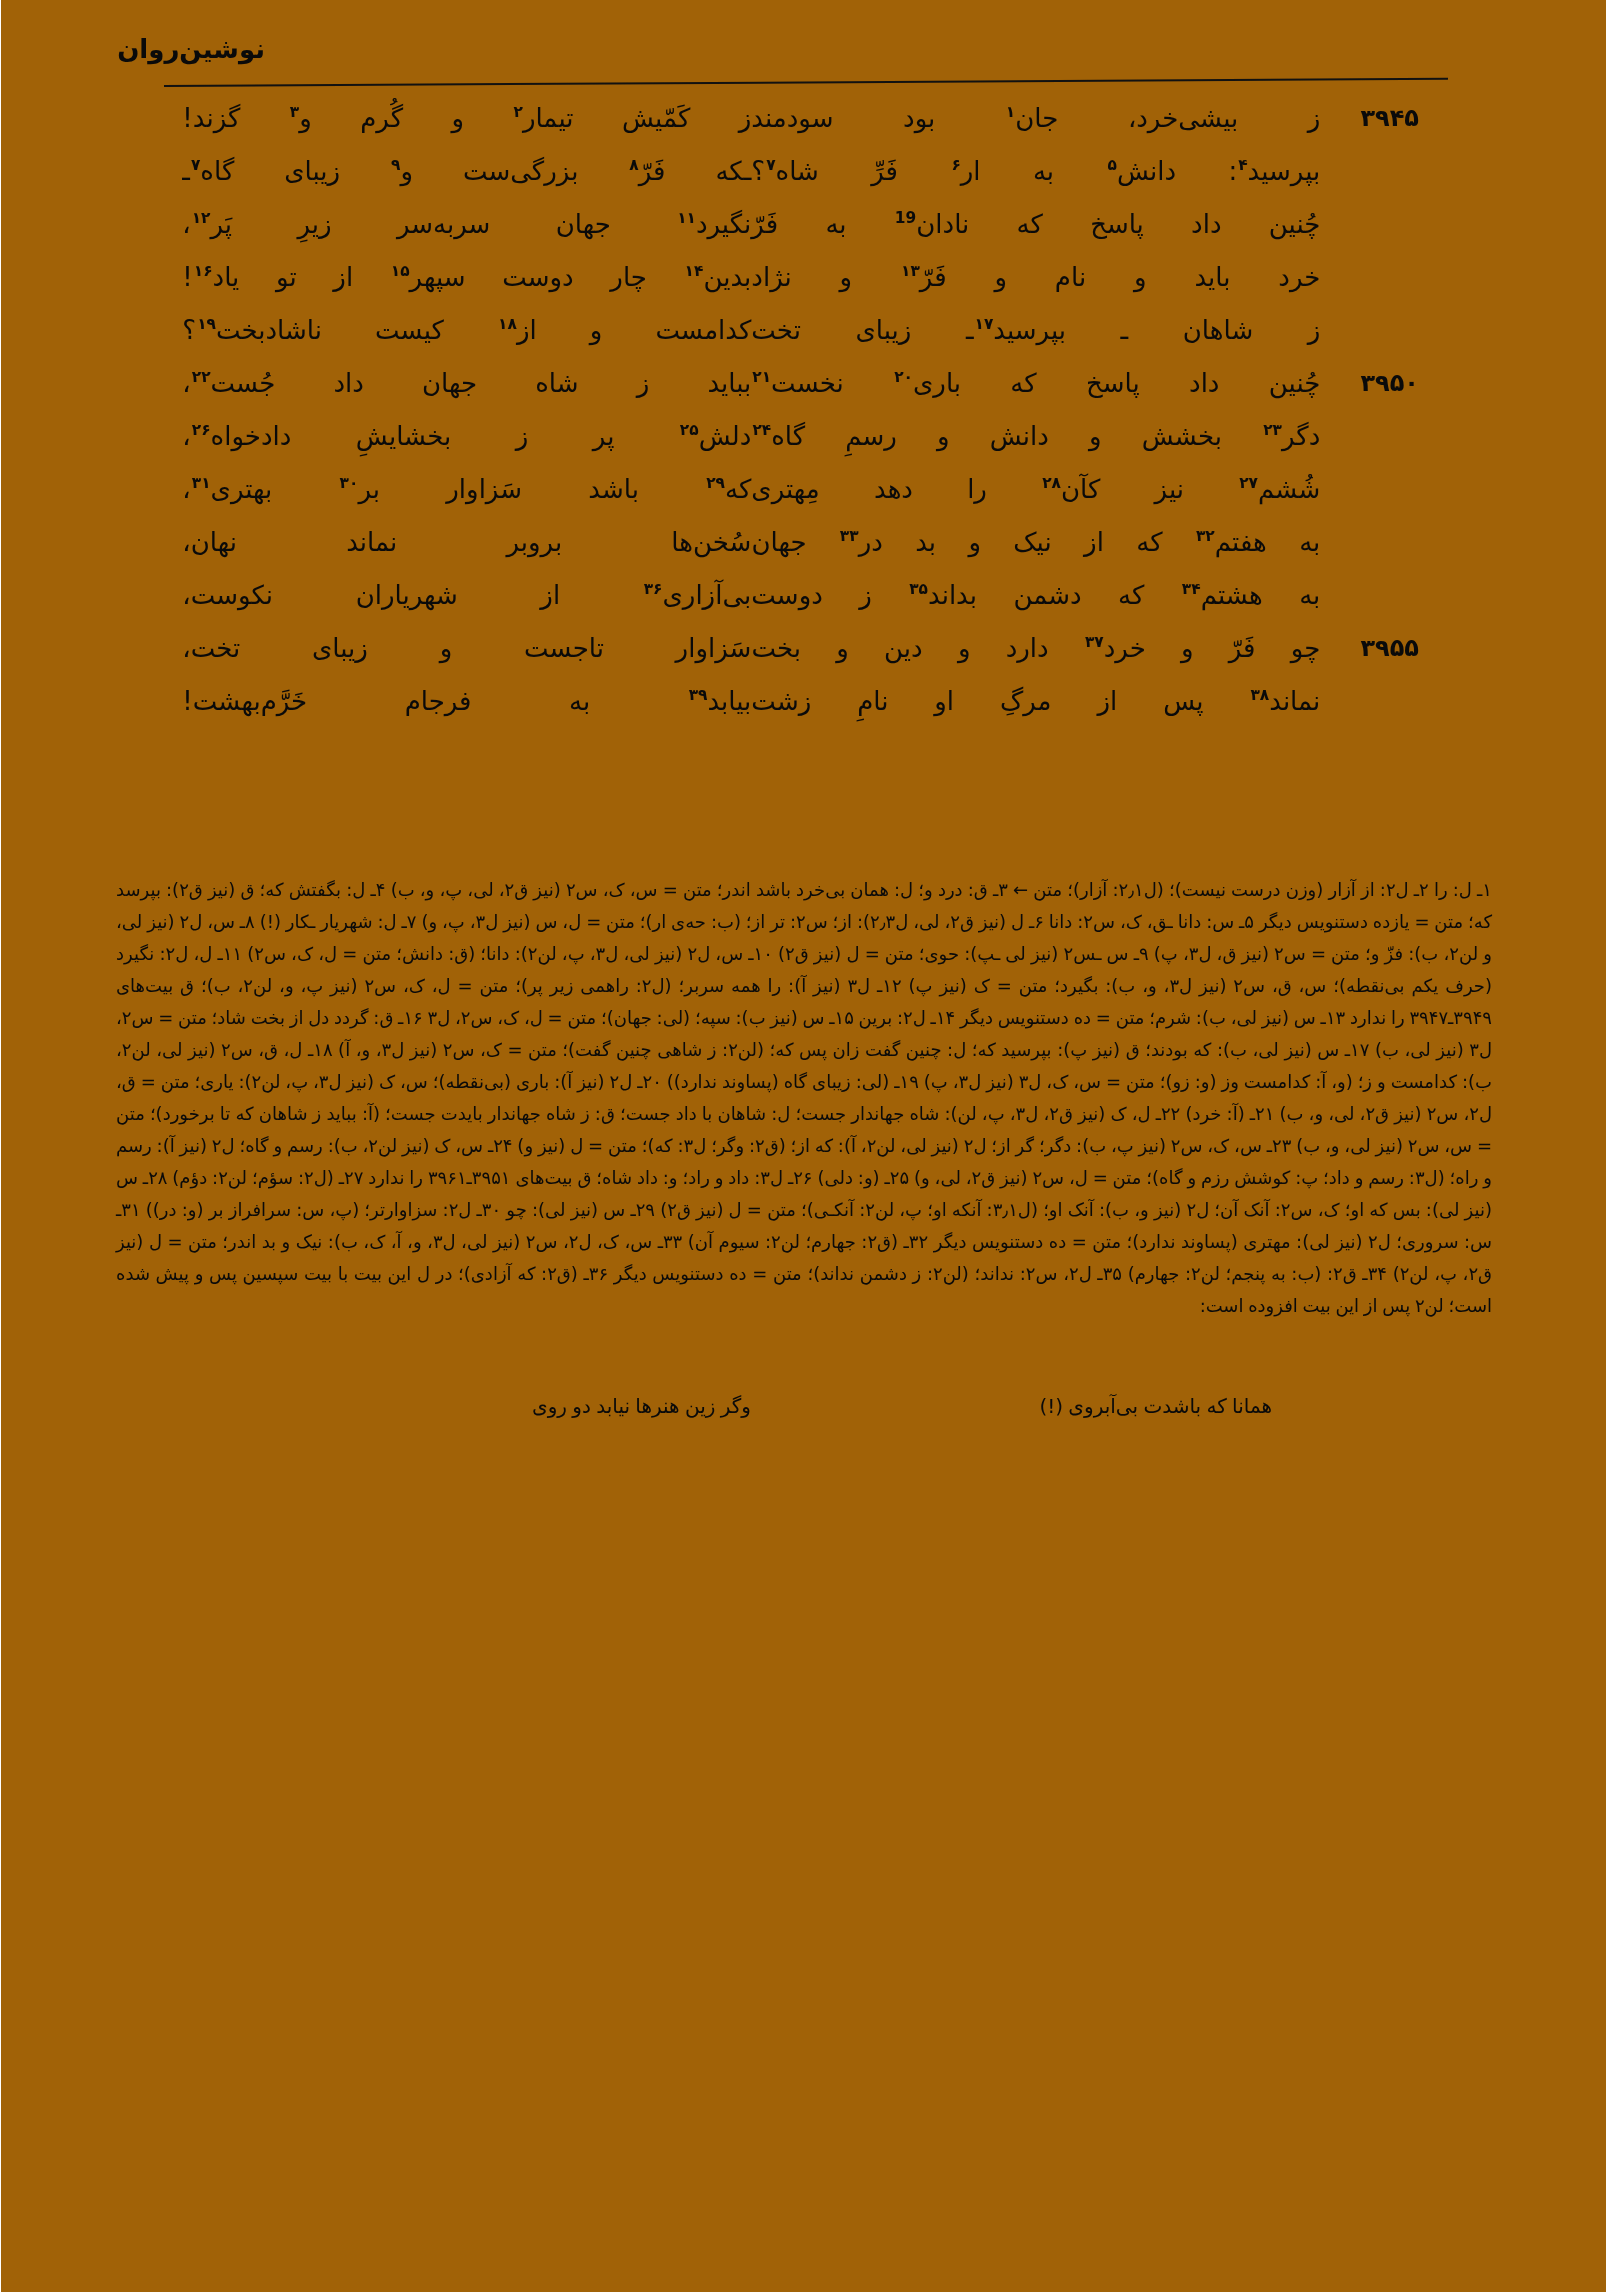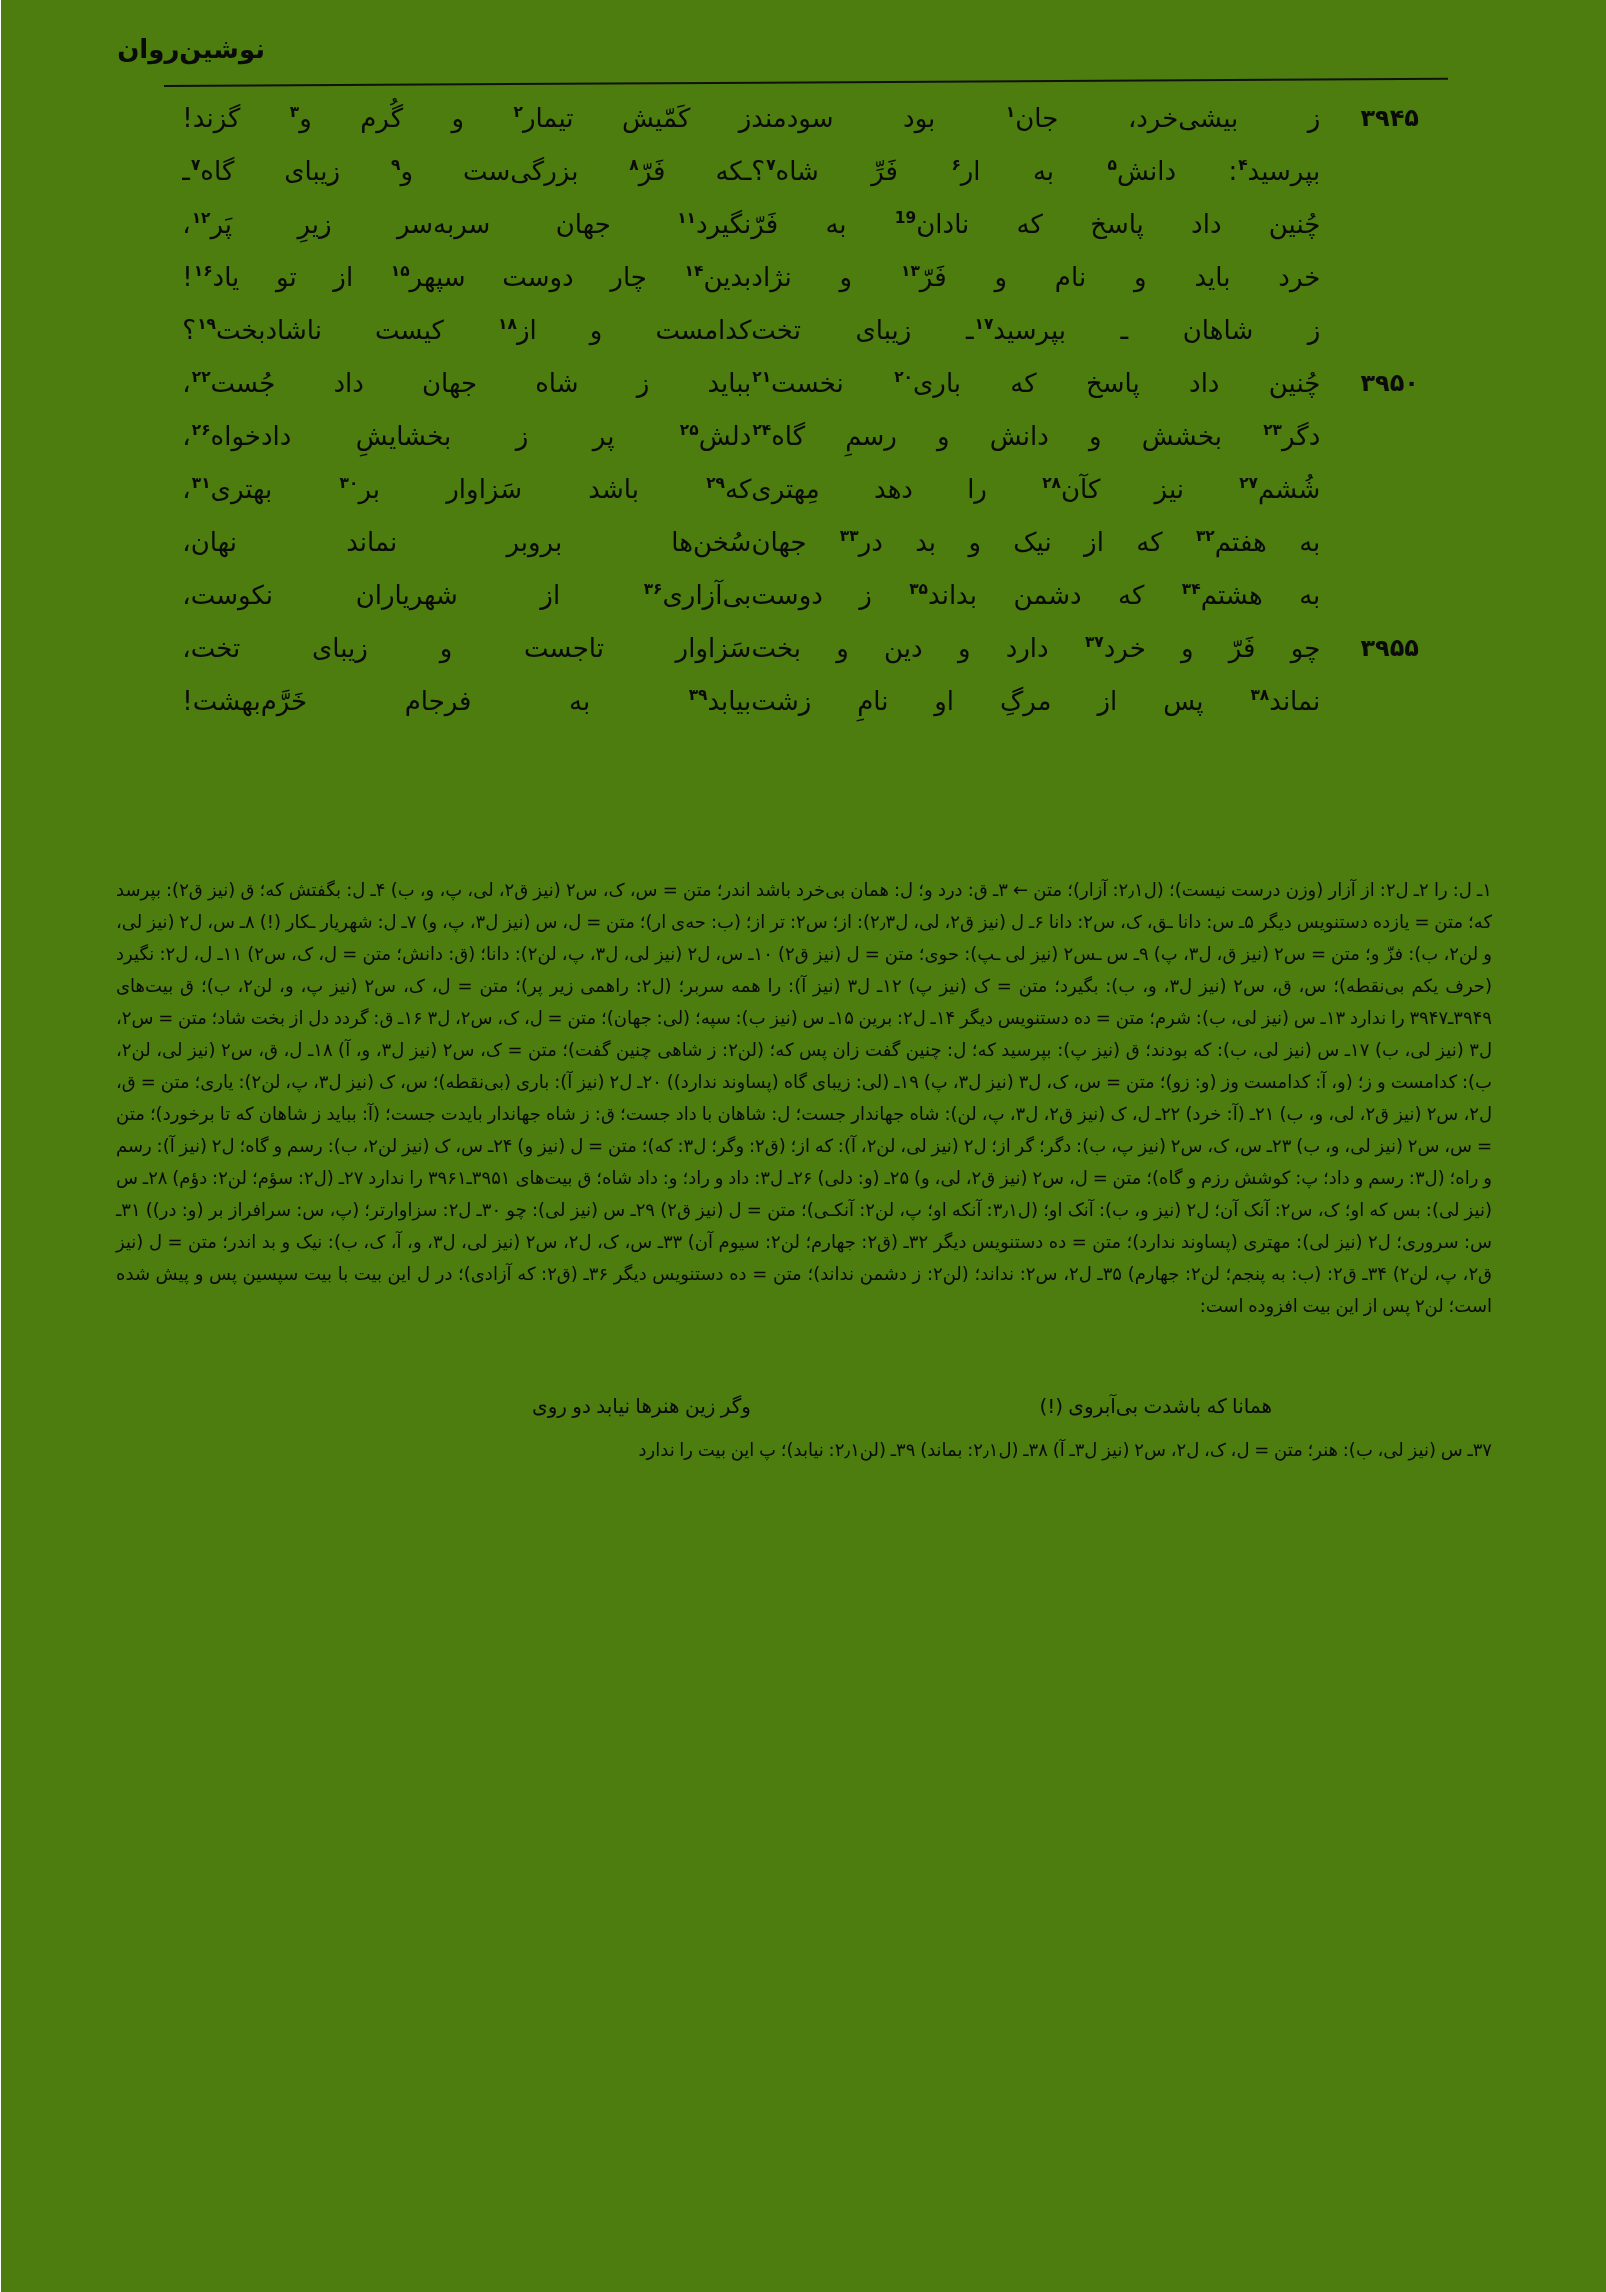--- a/index.html
+++ b/index.html
@@ -7,21 +7,21 @@
   body{
     width:1607px;height:2292px;
     font-family:"DejaVu Sans","Liberation Sans",sans-serif;
     color:#0a0a0a;
     overflow:hidden;
     position:relative;
   }
   .page{
     position:relative;
     width:1607px;height:2292px;
-    background:#4d7c0f;
+    background:#a16207;
   }
 
   
   .runhead{
     position:absolute;
     top:27px; right:1342px;
     left:159px;
     height:44px;
     display:flex;align-items:center;justify-content:flex-start;
   }
@@ -385,18 +385,17 @@
     </div>
 
   <div class="apparatus">
     <span class="app-note" id="app-body">۱ـ ل: را   ۲ـ ل۲: از آزار (وزن درست نیست)؛ (ل۲٫۱: آزار)؛ متن ← ۳ـ ق: درد و؛ ل: همان بی‌خرد باشد اندر؛ متن = س، ک، س۲ (نیز ق۲، لی، پ، و، ب)   ۴ـ ل: بگفتش که؛ ق (نیز ق۲): بپرسد که؛ متن = یازده دستنویس دیگر   ۵ـ س: دانا  ـق، ک، س۲: دانا  ۶ـ ل (نیز ق۲، لی، ل۲٫۳): از؛ س۲: تر از؛ (ب: حه‌ی ار)؛ متن = ل، س (نیز ل۳، پ، و)   ۷ـ ل: شهریار ـکار (!)   ۸ـ س، ل۲ (نیز لی، و لن۲، ب): فزّ و؛ متن = س۲ (نیز ق، ل۳، پ)   ۹ـ س ـس۲ (نیز لی ـپ): حوی؛ متن = ل (نیز ق۲)   ۱۰ـ س، ل۲ (نیز لی، ل۳، پ، لن۲): دانا؛ (ق: دانش؛ متن = ل، ک، س۲)   ۱۱ـ ل، ل۲: نگیرد (حرف یکم بی‌نقطه)؛ س، ق، س۲ (نیز ل۳، و، ب): بگیرد؛ متن = ک (نیز پ)   ۱۲ـ ل۳ (نیز آ): را همه سربر؛ (ل۲: راهمی زیر پر)؛ متن = ل، ک، س۲ (نیز پ، و، لن۲، ب)؛ ق بیت‌های ۳۹۴۹ـ۳۹۴۷ را ندارد   ۱۳ـ س (نیز لی، ب): شرم؛ متن = ده دستنویس دیگر   ۱۴ـ ل۲: برین   ۱۵ـ س (نیز ب): سپه؛ (لی: جهان)؛ متن = ل، ک، س۲، ل۳   ۱۶ـ ق: گردد دل از بخت شاد؛ متن = س۲، ل۳ (نیز لی، ب)   ۱۷ـ س (نیز لی، ب): که بودند؛ ق (نیز پ): بپرسید که؛ ل: چنین گفت زان پس که؛ (لن۲: ز شاهی چنین گفت)؛ متن = ک، س۲ (نیز ل۳، و، آ)   ۱۸ـ ل، ق، س۲ (نیز لی، لن۲، ب): کدامست و ز؛ (و، آ: کدامست وز (و: زو)؛ متن = س، ک، ل۳ (نیز ل۳، پ)   ۱۹ـ (لی: زیبای گاه (پساوند ندارد))   ۲۰ـ ل۲ (نیز آ): باری (بی‌نقطه)؛ س، ک (نیز ل۳، پ، لن۲): یاری؛ متن = ق، ل۲، س۲ (نیز ق۲، لی، و، ب)   ۲۱ـ (آ: خرد)   ۲۲ـ ل، ک (نیز ق۲، ل۳، پ، لن): شاه جهاندار جست؛ ل: شاهان با داد جست؛ ق: ز شاه جهاندار بایدت جست؛ (آ: بباید ز شاهان که تا برخورد)؛ متن = س، س۲ (نیز لی، و، ب)   ۲۳ـ س، ک، س۲ (نیز پ، ب): دگر؛ گر از؛ ل۲ (نیز لی، لن۲، آ): که از؛ (ق۲: وگر؛ ل۳: که)؛ متن = ل (نیز و)   ۲۴ـ س، ک (نیز لن۲، ب): رسم و گاه؛ ل۲ (نیز آ): رسم و راه؛ (ل۳: رسم و داد؛ پ: کوشش رزم و گاه)؛ متن = ل، س۲ (نیز ق۲، لی، و)   ۲۵ـ (و: دلی)   ۲۶ـ ل۳: داد و راد؛ و: داد شاه؛ ق بیت‌های ۳۹۵۱ـ۳۹۶۱ را ندارد   ۲۷ـ (ل۲: سؤم؛ لن۲: دؤم)   ۲۸ـ س (نیز لی): بس که او؛ ک، س۲: آنک آن؛ ل۲ (نیز و، ب): آنک او؛ (ل۳٫۱: آنکه او؛ پ، لن۲: آنکـی)؛ متن = ل (نیز ق۲)   ۲۹ـ س (نیز لی): چو   ۳۰ـ ل۲: سزاوارتر؛ (پ، س: سرافراز بر (و: در))   ۳۱ـ س: سروری؛ ل۲ (نیز لی): مهتری (پساوند ندارد)؛ متن = ده دستنویس دیگر   ۳۲ـ (ق۲: جهارم؛ لن۲: سیوم آن)   ۳۳ـ س، ک، ل۲، س۲ (نیز لی، ل۳، و، آ، ک، ب): نیک و بد اندر؛ متن = ل (نیز ق۲، پ، لن۲)   ۳۴ـ ق۲: (ب: به پنجم؛ لن۲: جهارم)   ۳۵ـ ل۲، س۲: نداند؛ (لن۲: ز دشمن نداند)؛ متن = ده دستنویس دیگر   ۳۶ـ (ق۲: که آزادی)؛ در ل این بیت با بیت سپسین پس و پیش شده است؛ لن۲ پس از این بیت افزوده است:</span>
 
     <div class="inserted-bayt">
       <div class="half" id="ins-left">همانا که باشدت بی‌آبروی (!)</div>
       <div class="half" id="ins-right">وگر زین هنرها نیابد دو روی</div>
     </div>
 
-    <div class="tail-notes" id="app-tail">۳۷ـ س (نیز لی، ب): هنر؛ متن = ل، ک، ل۲، س۲ (نیز ل۳ـ آ)   ۳۸ـ (ل۲٫۱: بماند)   ۳۹ـ (لن۲٫۱: نیابد)؛ پ این بیت را ندارد</div>
   </div>
 
 
 </div>
 
 
 </body></html>

